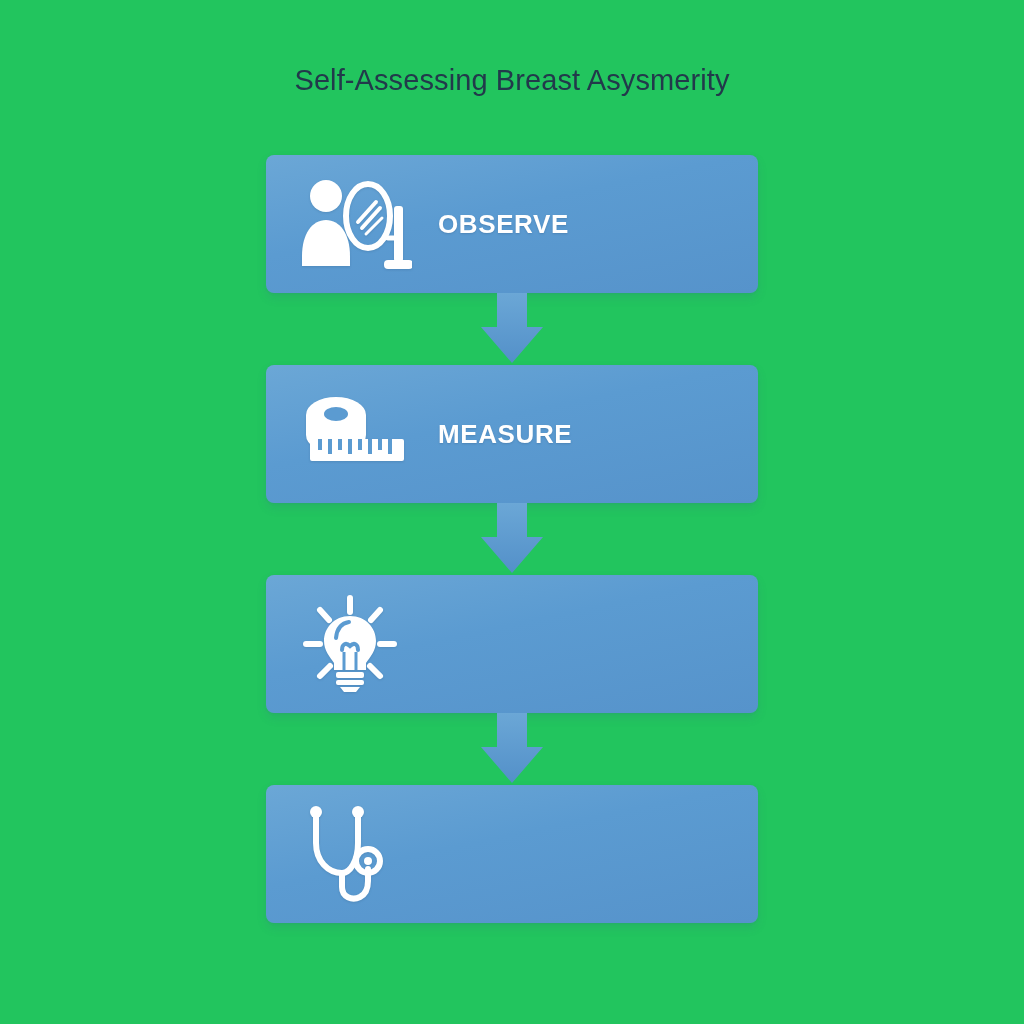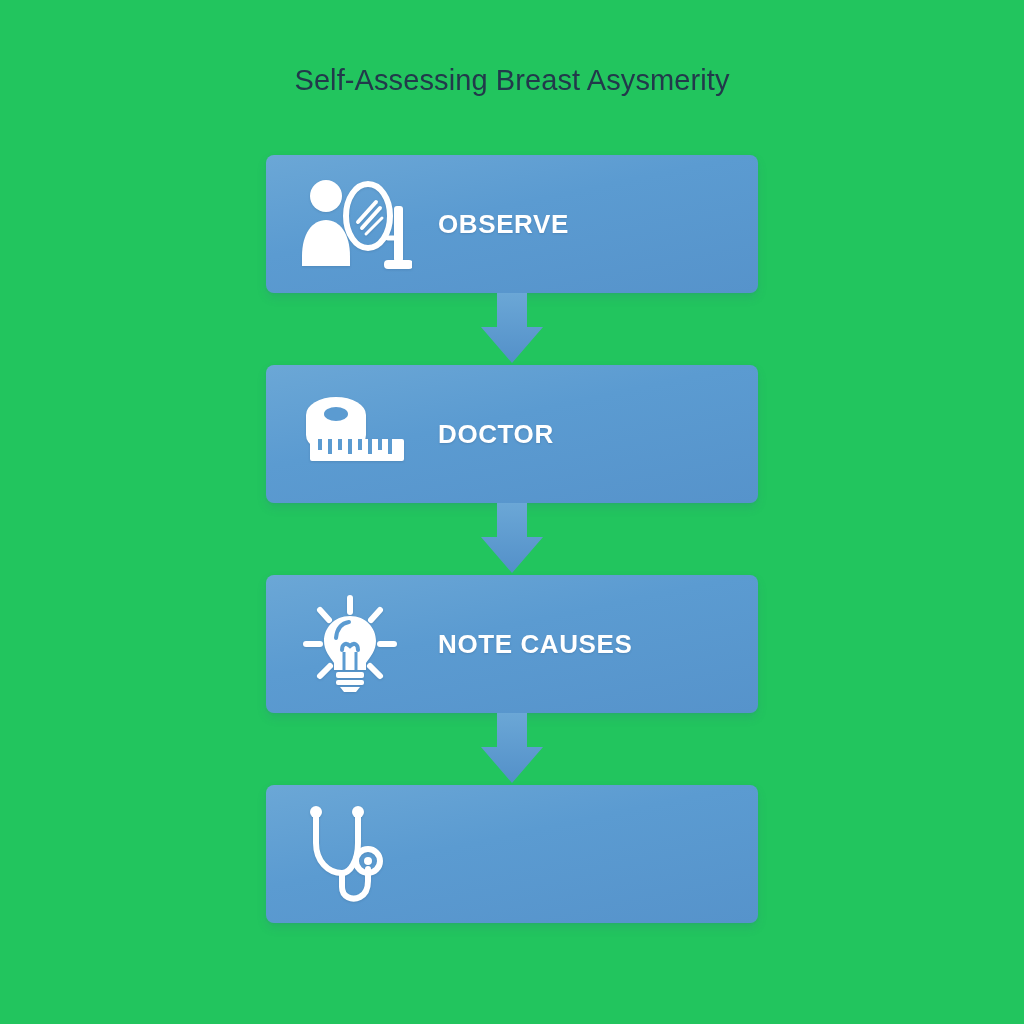--- a/index.html
+++ b/index.html
@@ -161,21 +161,21 @@
           <rect x="18" y="50" width="4" height="11" fill="#5b9bd1"></rect>
           <rect x="28" y="50" width="4" height="15" fill="#5b9bd1"></rect>
           <rect x="38" y="50" width="4" height="11" fill="#5b9bd1"></rect>
           <rect x="48" y="50" width="4" height="15" fill="#5b9bd1"></rect>
           <rect x="58" y="50" width="4" height="11" fill="#5b9bd1"></rect>
           <rect x="68" y="50" width="4" height="15" fill="#5b9bd1"></rect>
           <rect x="78" y="50" width="4" height="11" fill="#5b9bd1"></rect>
           <rect x="88" y="50" width="4" height="15" fill="#5b9bd1"></rect>
         </svg>
       </span>
-      <span class="step-label">DOCTOR</span>
+      <span class="step-label">MEASURE</span>
     </div>
 
     <div class="connector">
       <span>
         <svg width="64" height="72" viewBox="0 0 64 72">
           <defs>
             <linearGradient id="arrGrad2" x1="0" y1="0" x2="0" y2="1">
               <stop offset="0%" stop-color="#6ba7d6"></stop>
               <stop offset="100%" stop-color="#5390c9"></stop>
             </linearGradient>
@@ -205,21 +205,20 @@
 
           <path d="M42 56 C42 50 46 48 50 52 C54 48 58 50 58 56" stroke="#5b9bd1" stroke-width="4" fill="none" stroke-linecap="round"></path>
           <path d="M44 58 L44 76" stroke="#5b9bd1" stroke-width="3"></path>
           <path d="M56 58 L56 76" stroke="#5b9bd1" stroke-width="3"></path>
 
           <rect x="36" y="78" width="28" height="6" rx="2" fill="#ffffff"></rect>
           <rect x="36" y="86" width="28" height="5" rx="2" fill="#ffffff"></rect>
           <path d="M40 93 L60 93 L56 98 L44 98 Z" fill="#ffffff"></path>
         </svg>
       </span>
-      <span class="step-label">NOTE CAUSES</span>
     </div>
 
     <div class="connector">
       <span>
         <svg width="64" height="72" viewBox="0 0 64 72">
           <defs>
             <linearGradient id="arrGrad3" x1="0" y1="0" x2="0" y2="1">
               <stop offset="0%" stop-color="#6ba7d6"></stop>
               <stop offset="100%" stop-color="#5390c9"></stop>
             </linearGradient>

